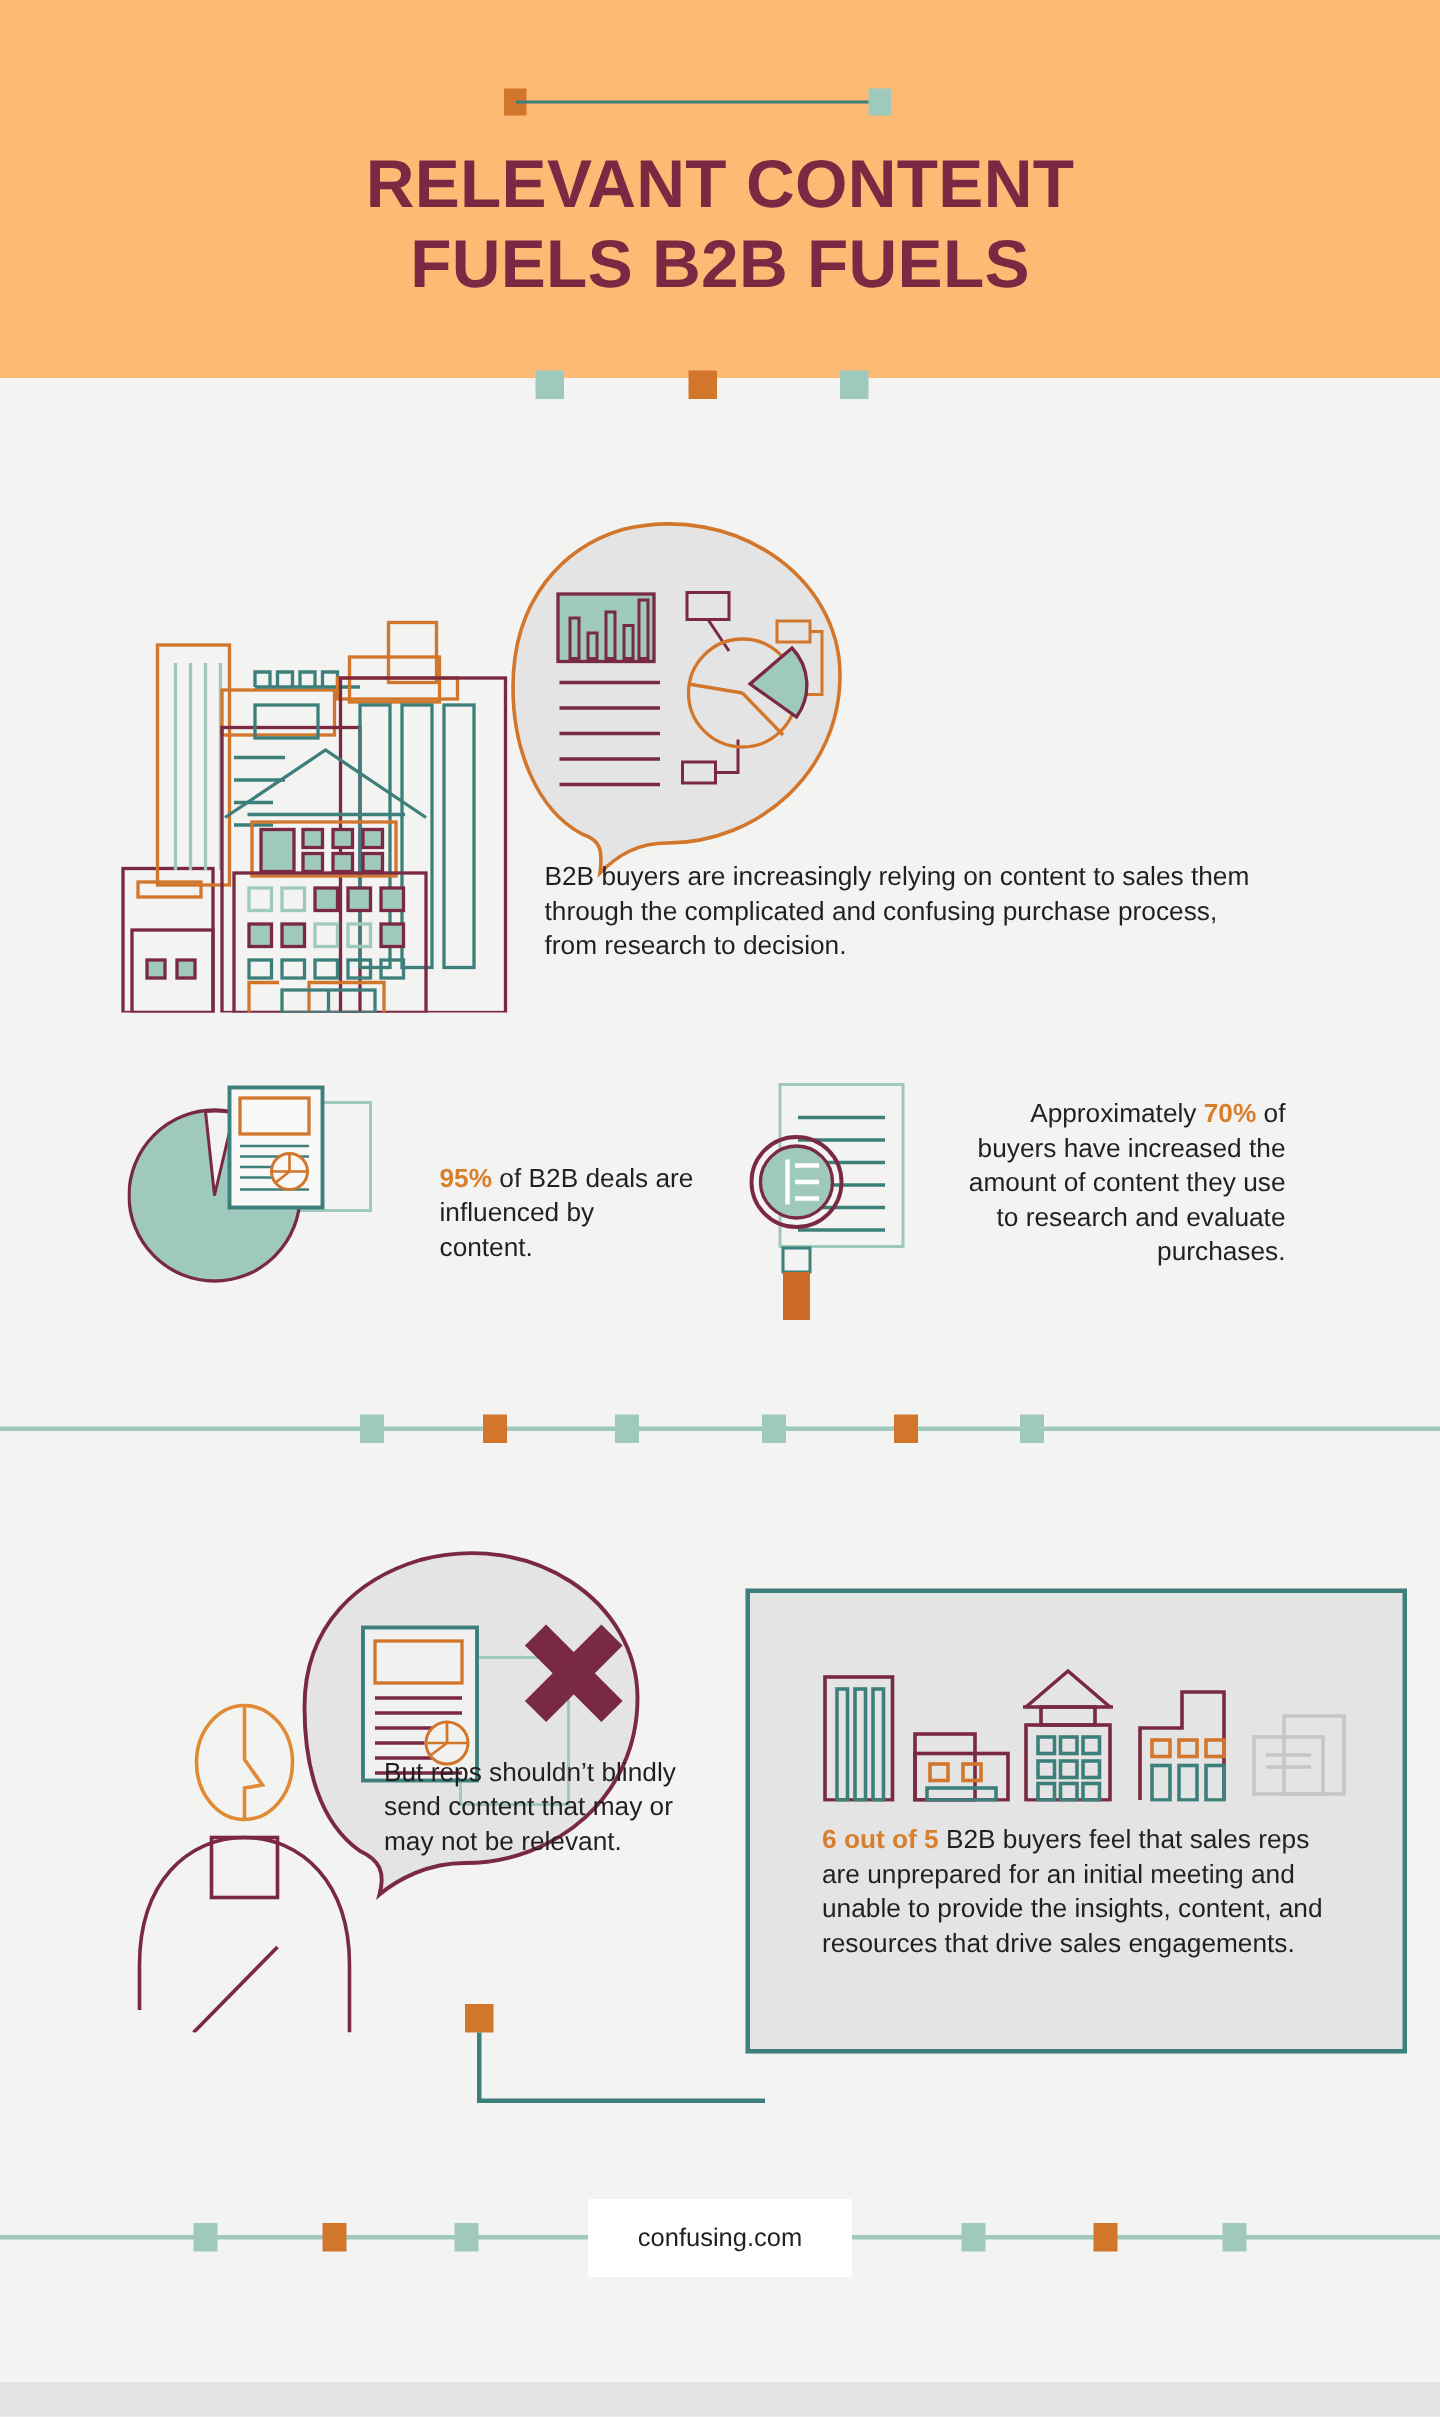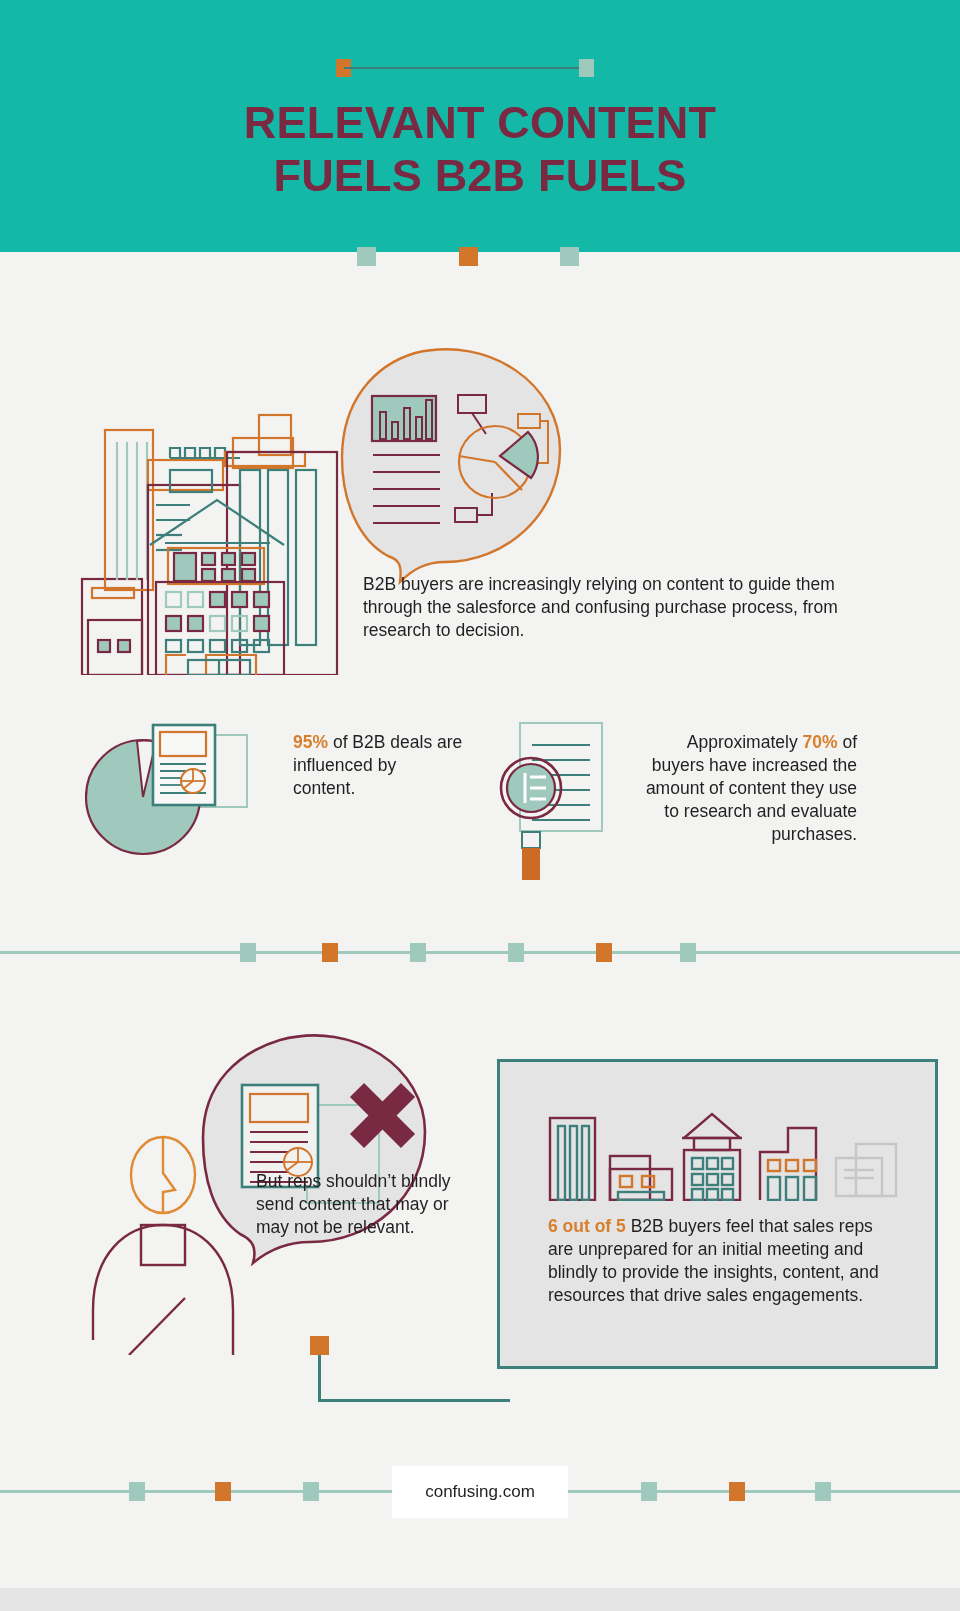--- a/index.html
+++ b/index.html
@@ -14,21 +14,21 @@
     position: relative;
     overflow: hidden;
   }
 
   
   .header {
     position: absolute;
     left: 0; top: 0;
     width: 960px;
     height: 252px;
-    background: #14b8a6;
+    background: #fdba74;
   }
   .header-rule {
     position: absolute;
     left: 336px; top: 59px;
     width: 258px; height: 18px;
   }
   .header-rule .line {
     position: absolute;
     left: 8px; top: 8px;
     width: 244px; height: 2px;
@@ -88,21 +88,21 @@
   }
 
   
   .stat-pie-illus {
     position: absolute;
     left: 85px; top: 715px;
     width: 200px; height: 160px;
   }
   .stat-pie-text {
     position: absolute;
-    left: 293px; top: 731px;
+    left: 293px; top: 774px;
     width: 170px;
   }
   .stat-mag-illus {
     position: absolute;
     left: 498px; top: 715px;
     width: 115px; height: 165px;
   }
   .stat-mag-text {
     position: absolute;
     left: 632px; top: 731px;
@@ -337,21 +337,21 @@
         <rect x="140" y="310" width="15" height="12"></rect>
           <rect x="162" y="310" width="15" height="12"></rect>
         <rect x="184" y="310" width="15" height="12"></rect>
       </g>
       <path d="M96 345 v -20 h 20 M136 345 v -20 h 50 v 20" stroke="#d2762c"></path>
       <rect x="118" y="330" width="62" height="15" stroke="#3d7f7a"></rect>
       <line x1="149" y1="330" x2="149" y2="345" stroke="#3d7f7a"></line>
     </g>
   </svg>
 </div>
-<div class="sec1-text body-text">B2B buyers are increasingly relying on content to guide them through the salesforce and confusing purchase process, from research to decision.</div>
+<div class="sec1-text body-text">B2B buyers are increasingly relying on content to sales them through the complicated and confusing purchase process, from research to decision.</div>
 
 <div class="stat-pie-illus">
   <svg width="200" height="160" viewBox="0 0 200 160">
     <rect x="100" y="20" width="62" height="72" fill="none" stroke="#9fc9bc" stroke-width="2"></rect>
     <circle cx="58" cy="82" r="57" fill="#9fc9bc" stroke="#7a2942" stroke-width="2.2"></circle>
     <path d="M58 82 L 52 26 A 57 57 0 0 1 71 27 Z" fill="#f3f3f2" stroke="#7a2942" stroke-width="2"></path>
     <rect x="68" y="10" width="62" height="80" fill="#f8f8f7" stroke="#3d7f7a" stroke-width="2.6"></rect>
     <rect x="75" y="17" width="46" height="24" fill="none" stroke="#d2762c" stroke-width="2.2"></rect>
     <g stroke="#3d7f7a" stroke-width="1.8">
       <line x1="75" y1="49" x2="121" y2="49"></line>
@@ -490,21 +490,21 @@
             <rect x="256" y="71" width="12" height="23"></rect>
         </g>
         <rect x="308" y="38" width="40" height="52" stroke="#c6c6c6"></rect>
         <rect x="288" y="52" width="46" height="38" stroke="#c6c6c6"></rect>
         <line x1="296" y1="64" x2="326" y2="64" stroke="#c6c6c6"></line>
         <line x1="296" y1="72" x2="326" y2="72" stroke="#c6c6c6"></line>
       </g>
     </svg>
   </div>
   <div class="boxed-text body-text">
-    <span class="accent-orange">6 out of 5</span><span> B2B buyers feel that sales reps are unprepared for an initial meeting and blindly to provide the insights, content, and resources that drive sales engagements.</span>
+    <span class="accent-orange">6 out of 5</span><span> B2B buyers feel that sales reps are unprepared for an initial meeting and unable to provide the insights, content, and resources that drive sales engagements.</span>
   </div>
 </div>
 
 <div class="footer-line">
   <div class="fline"></div>
   <div class="fsq" style="left:129px;background:#9fc9bc"></div>
   <div class="fsq" style="left:215px;background:#d2762c"></div>
   <div class="fsq" style="left:303px;background:#9fc9bc"></div>
   <div class="fsq" style="left:641px;background:#9fc9bc"></div>
   <div class="fsq" style="left:729px;background:#d2762c"></div>

